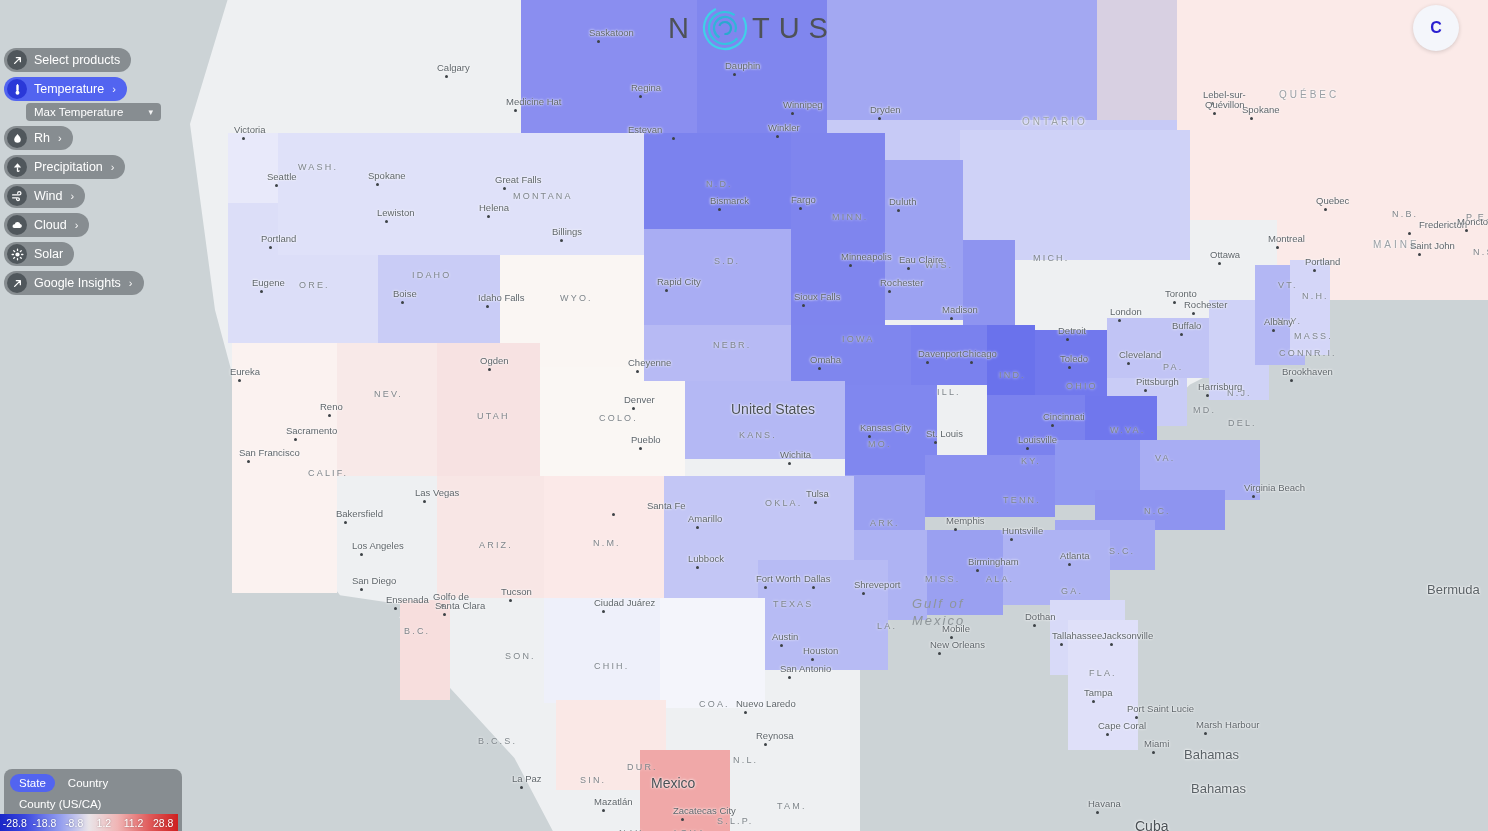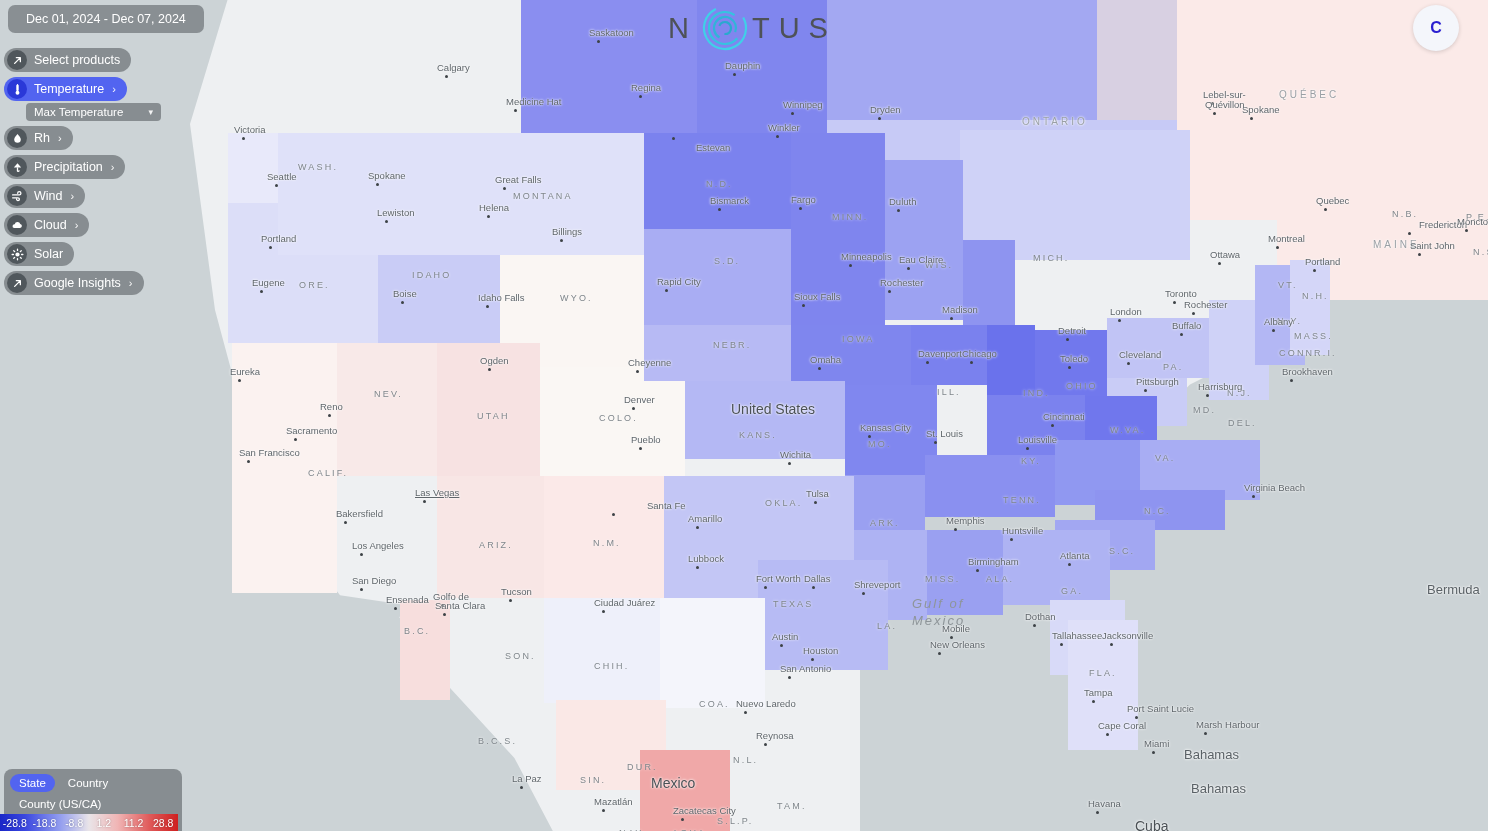--- a/index.html
+++ b/index.html
@@ -328,21 +328,21 @@
         <div class="state-label" style="left: 832px; top: 212px;">MINN.</div>
         <div class="state-label" style="left: 842px; top: 334px;">IOWA</div>
         <div class="state-label" style="left: 868px; top: 439px;">MO.</div>
         <div class="state-label" style="left: 870px; top: 518px;">ARK.</div>
         <div class="state-label" style="left: 925px; top: 574px;">MISS.</div>
         <div class="state-label" style="left: 877px; top: 621px;">LA.</div>
         <div class="state-label" style="left: 986px; top: 574px;">ALA.</div>
         <div class="state-label" style="left: 1003px; top: 495px;">TENN.</div>
         <div class="state-label" style="left: 1021px; top: 456px;">KY.</div>
         <div class="state-label" style="left: 937px; top: 387px;">ILL.</div>
-        <div class="state-label" style="left: 999px; top: 388px; margin-left: 24px;">IND.</div>
+        <div class="state-label" style="left: 999px; top: 370px;">IND.</div>
         <div class="state-label" style="left: 1066px; top: 381px;">OHIO</div>
         <div class="state-label" style="left: 1033px; top: 253px;">MICH.</div>
         <div class="state-label" style="left: 925px; top: 260px;">WIS.</div>
         <div class="state-label" style="left: 1163px; top: 362px;">PA.</div>
         <div class="state-label" style="left: 1110px; top: 425px;">W.VA.</div>
         <div class="state-label" style="left: 1155px; top: 453px;">VA.</div>
         <div class="state-label" style="left: 1144px; top: 506px;">N.C.</div>
         <div class="state-label" style="left: 1109px; top: 546px;">S.C.</div>
         <div class="state-label" style="left: 1061px; top: 586px;">GA.</div>
         <div class="state-label" style="left: 1089px; top: 668px;">FLA.</div>
@@ -371,21 +371,21 @@
         <div class="state-label" style="left: 672px; top: 828px;">AGUA.</div>
         <div class="state-label" style="left: 619px; top: 828px;">NAY.</div>
         <div class="city-label" style="left: 589px; top: 27px;">Saskatoon</div>
         <div class="city-dot" style="left: 597px; top: 40px;"></div>
         <div class="city-label" style="left: 437px; top: 62px;">Calgary</div>
         <div class="city-dot" style="left: 445px; top: 75px;"></div>
         <div class="city-label" style="left: 506px; top: 96px;">Medicine Hat</div>
         <div class="city-dot" style="left: 514px; top: 109px;"></div>
         <div class="city-label" style="left: 631px; top: 82px;">Regina</div>
         <div class="city-dot" style="left: 639px; top: 95px;"></div>
-        <div class="city-label" style="left: 696px; top: 124px; margin-top: 18px;">Estevan</div>
+        <div class="city-label" style="left: 628px; top: 124px;">Estevan</div>
         <div class="city-dot" style="left: 672px; top: 137px;"></div>
         <div class="city-label" style="left: 725px; top: 60px;">Dauphin</div>
         <div class="city-dot" style="left: 733px; top: 73px;"></div>
         <div class="city-label" style="left: 783px; top: 99px;">Winnipeg</div>
         <div class="city-dot" style="left: 791px; top: 112px;"></div>
         <div class="city-label" style="left: 768px; top: 122px;">Winkler</div>
         <div class="city-dot" style="left: 776px; top: 135px;"></div>
         <div class="city-label" style="left: 870px; top: 104px;">Dryden</div>
         <div class="city-dot" style="left: 878px; top: 117px;"></div>
         <div class="city-label" style="left: 234px; top: 124px;">Victoria</div>
@@ -497,21 +497,21 @@
         <div class="city-label" style="left: 780px; top: 449px;">Wichita</div>
         <div class="city-dot" style="left: 788px; top: 462px;"></div>
         <div class="city-label" style="left: 806px; top: 488px;">Tulsa</div>
         <div class="city-dot" style="left: 814px; top: 501px;"></div>
         <div class="city-label" style="left: 688px; top: 513px;">Amarillo</div>
         <div class="city-dot" style="left: 696px; top: 526px;"></div>
         <div class="city-label" style="left: 688px; top: 553px;">Lubbock</div>
         <div class="city-dot" style="left: 696px; top: 566px;"></div>
         <div class="city-label" style="left: 604px; top: 500px; margin-left: 43px;">Santa Fe</div>
         <div class="city-dot" style="left: 612px; top: 513px;"></div>
-        <div class="city-label" style="left: 415px; top: 487px; text-decoration: underline;">Las Vegas</div>
+        <div class="city-label" style="left: 415px; top: 487px;">Las Vegas</div>
         <div class="city-dot" style="left: 423px; top: 500px;"></div>
         <div class="city-label" style="left: 336px; top: 508px;">Bakersfield</div>
         <div class="city-dot" style="left: 344px; top: 521px;"></div>
         <div class="city-label" style="left: 352px; top: 540px;">Los Angeles</div>
         <div class="city-dot" style="left: 360px; top: 553px;"></div>
         <div class="city-label" style="left: 352px; top: 575px;">San Diego</div>
         <div class="city-dot" style="left: 360px; top: 588px;"></div>
         <div class="city-label" style="left: 386px; top: 594px;">Ensenada</div>
         <div class="city-dot" style="left: 394px; top: 607px;"></div>
         <div class="city-label" style="left: 433px; top: 591px;">Golfo de</div>
@@ -596,21 +596,20 @@
           <circle cx="24" cy="24" r="21" fill="none" stroke="#3fd0e8" stroke-width="2.2" stroke-dasharray="100 32" transform="rotate(-30 24 24)"></circle>
           <circle cx="24" cy="24" r="16" fill="none" stroke="#35c3e0" stroke-width="2.2" stroke-dasharray="74 26" transform="rotate(40 24 24)"></circle>
           <circle cx="24" cy="24" r="11" fill="none" stroke="#2fb5d8" stroke-width="2.2" stroke-dasharray="50 20" transform="rotate(120 24 24)"></circle>
           <circle cx="24" cy="24" r="6" fill="none" stroke="#2aa8cf" stroke-width="2.2" stroke-dasharray="26 12" transform="rotate(200 24 24)"></circle>
         </svg>
       </span>
       <span class="lt">TUS</span>
     </div>
   </div>
 
-  <div id="date-chip">Dec 01, 2024 - Dec 07, 2024</div>
 
   <div id="unit-toggle">C</div>
 
   <div id="product-list">
       <div class="prod-row"><div class="pill">
           <span class="ico">
             <svg width="13" height="13" viewBox="0 0 16 16">
               <path d="M4.5 11.5L11.5 4.5M6.6 4.5h4.9v4.9" stroke="#fff" fill="none" stroke-width="1.6" stroke-linecap="round" stroke-linejoin="round"></path>
             </svg>
           </span>

